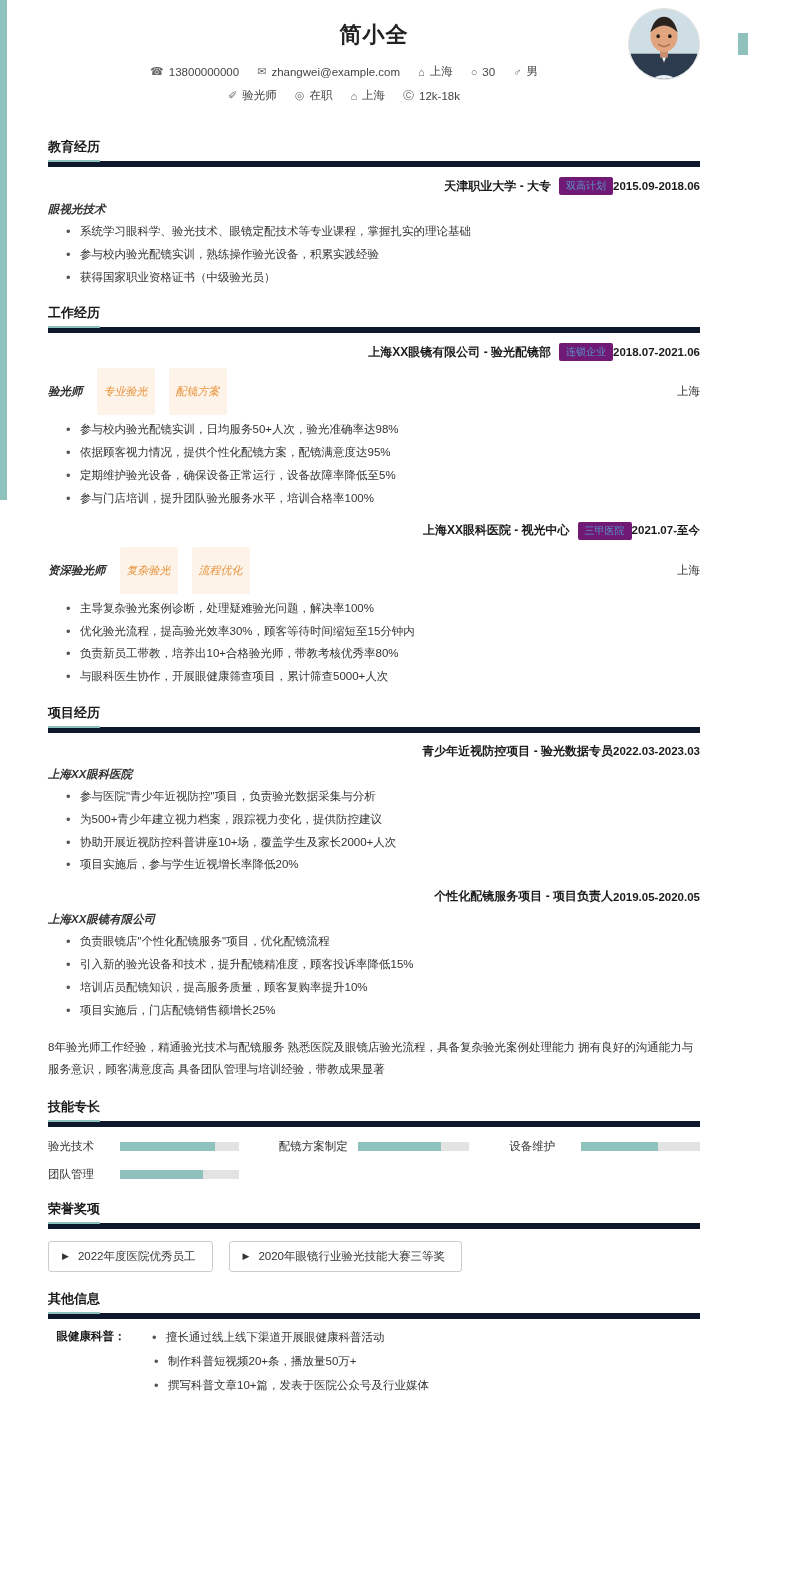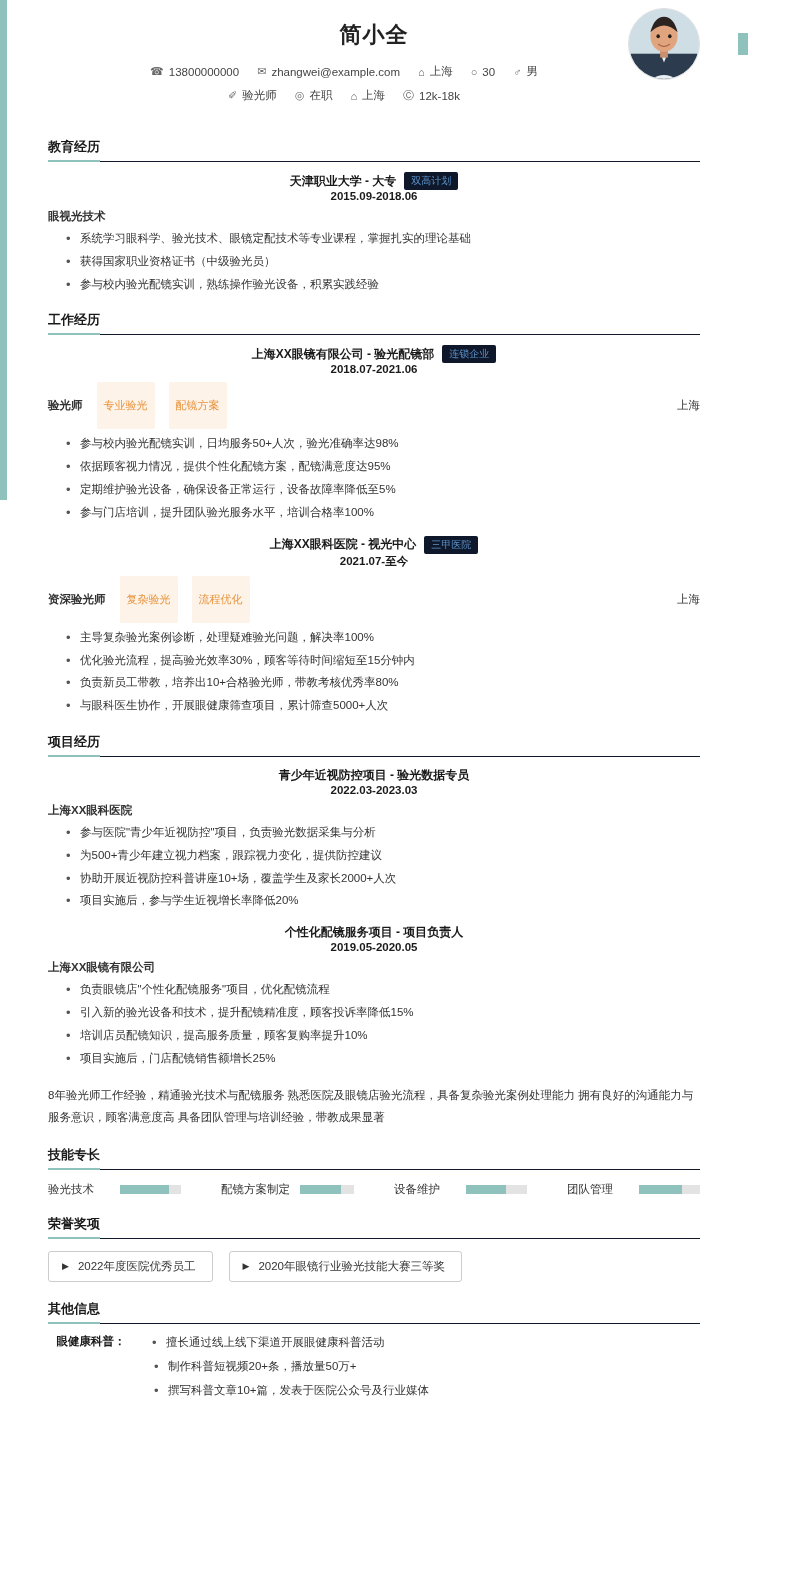--- a/index.html
+++ b/index.html
@@ -81,21 +81,21 @@
     border: 1px solid #e0e0e0;
   }
   .avatar svg { display:block; width:100%; height:100%; }
 
   .content { padding: 0 48px; }
 
   .section { margin-top: 18px; }
   .section-title-wrap {
     display: flex;
     align-items: flex-end;
-    border-bottom: 1px solid #0f172a;
+    border-bottom: 6px solid #0f172a;
     padding-bottom: 3px;
     margin-bottom: 10px;
   }
   .section-title {
     font-size: 13px;
     font-weight: bold;
     color: #1a1a1a;
     position: relative;
     padding-bottom: 2px;
   }
@@ -108,21 +108,20 @@
     background: #8fc2bd;
   }
 
   .entry { margin-bottom: 14px; }
   .entry:last-child { margin-bottom: 4px; }
   .entry-line1 {
     display: flex;
     justify-content: flex-end;
     align-items: center;
     margin-bottom: 7px;
-    flex-direction: column;
   }
   .entry-title {
     font-size: 12px;
     font-weight: bold;
     color: #1a1a1a;
     display: flex;
     align-items: center;
     gap: 8px;
   }
   .entry-date {
@@ -137,33 +136,34 @@
     align-items: center;
     margin-bottom: 6px;
   }
   .entry-sub {
     font-size: 11.5px;
     font-weight: bold;
     color: #333333;
     display: flex;
     align-items: center;
     gap: 14px;
+    font-style: italic;
   }
   .entry-loc {
     font-size: 11.5px;
     color: #333333;
   }
   .tag {
     display: inline-block;
     font-size: 10px;
     font-weight: normal;
     padding: 2px 7px;
     border-radius: 2px;
   }
-  .tag-blue { background: #0f172a; color: #5b93c9; }
+  .tag-blue { background: #701a75; color: #5b93c9; }
   .skill-inline {
     font-size: 11px;
     color: #e8923c;
     font-weight: normal;
     background: #fdf3e8;
     padding: 16px 7px;
     border-radius: 2px;
   }
   ul.bullets {
     margin: 0;
@@ -188,21 +188,21 @@
   }
   .summary-text {
     font-size: 11.5px;
     line-height: 1.85;
     color: #333333;
     margin-top: 6px;
   }
 
   .skills-grid {
     display: grid;
-    grid-template-columns: 1fr 1fr 1fr 1fr;
+    grid-template-columns: 1fr 1fr 1fr;
     gap: 13px 40px;
     margin-top: 12px;
     margin-bottom: 6px;
   }
   .skill-row {
     display: flex;
     align-items: center;
     gap: 10px;
   }
   .skill-name {
@@ -354,22 +354,22 @@
             <span>天津职业大学 - 大专</span>
             <span class="tag tag-blue">双高计划</span>
           </div>
           <div class="entry-date">2015.09-2018.06</div>
         </div>
         <div class="entry-line2">
           <div class="entry-sub">眼视光技术</div>
         </div>
         <ul class="bullets">
           <li>系统学习眼科学、验光技术、眼镜定配技术等专业课程，掌握扎实的理论基础</li>
+          <li>参与校内验光配镜实训，熟练操作验光设备，积累实践经验</li>
           <li>获得国家职业资格证书（中级验光员）</li>
-          <li>参与校内验光配镜实训，熟练操作验光设备，积累实践经验</li>
         </ul>
       </div>
     </div>
 
     <div class="section">
       <div class="section-title-wrap">
         <span class="section-title">工作经历</span>
       </div>
 
       <div class="entry">

